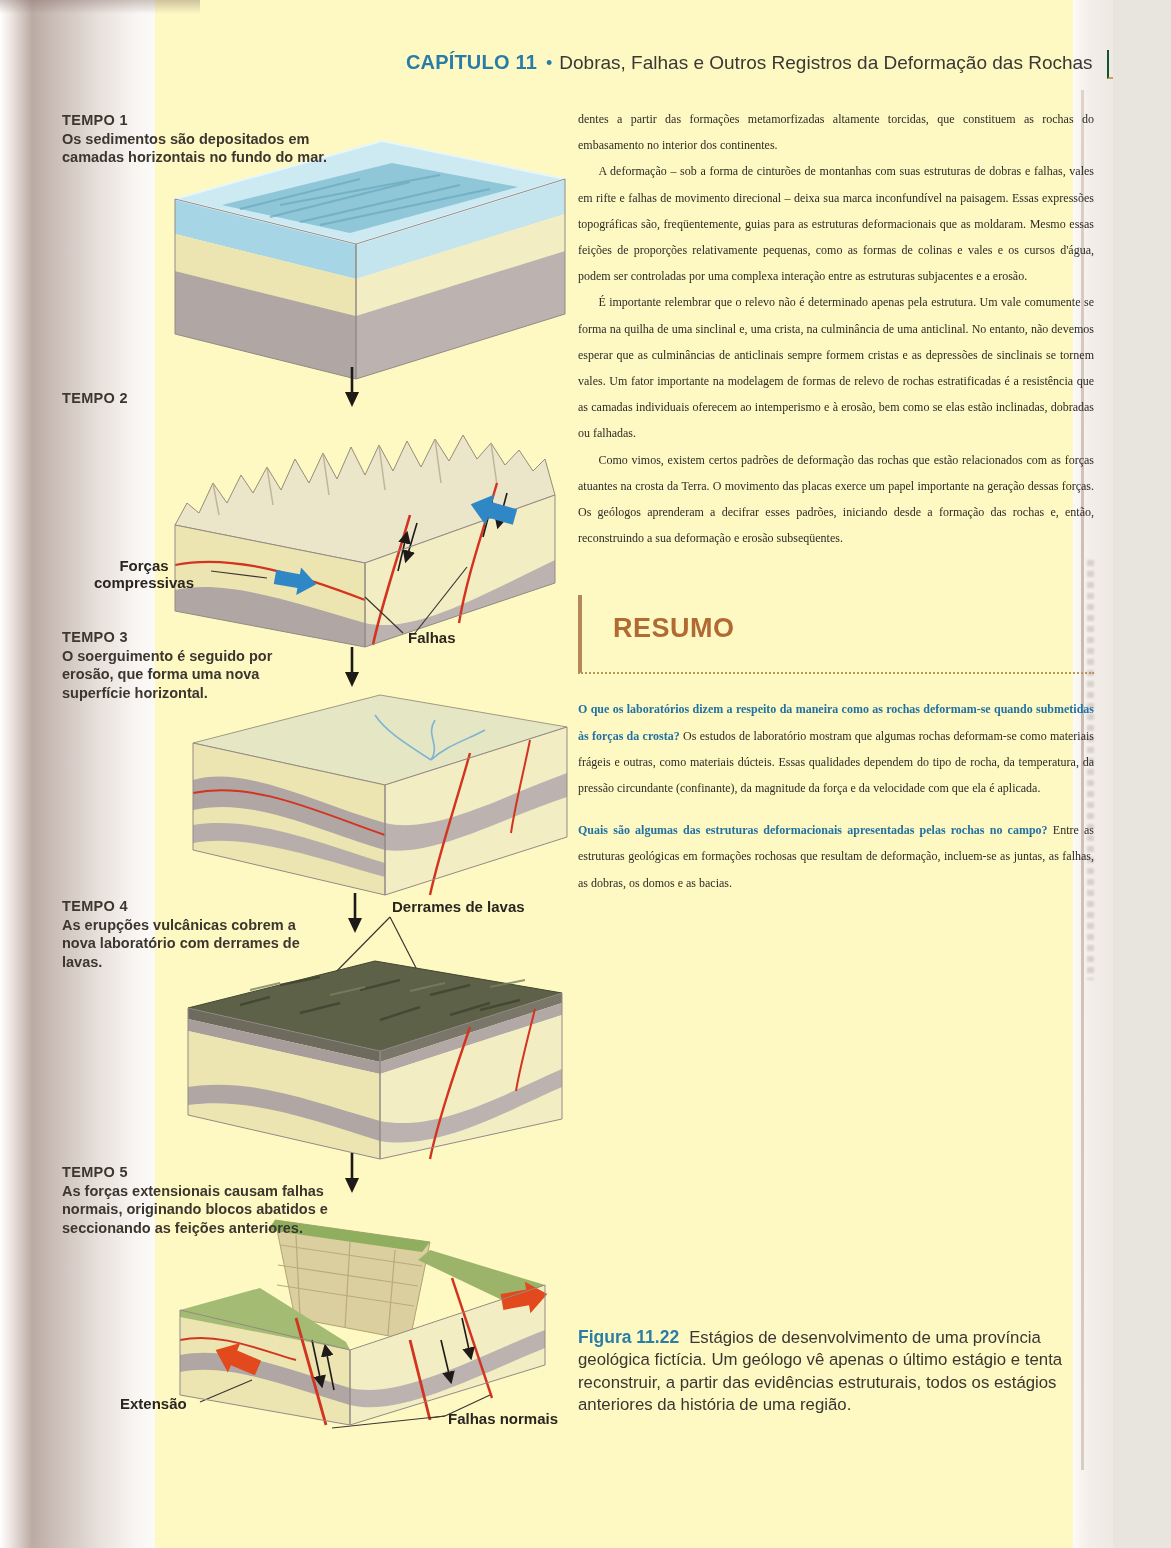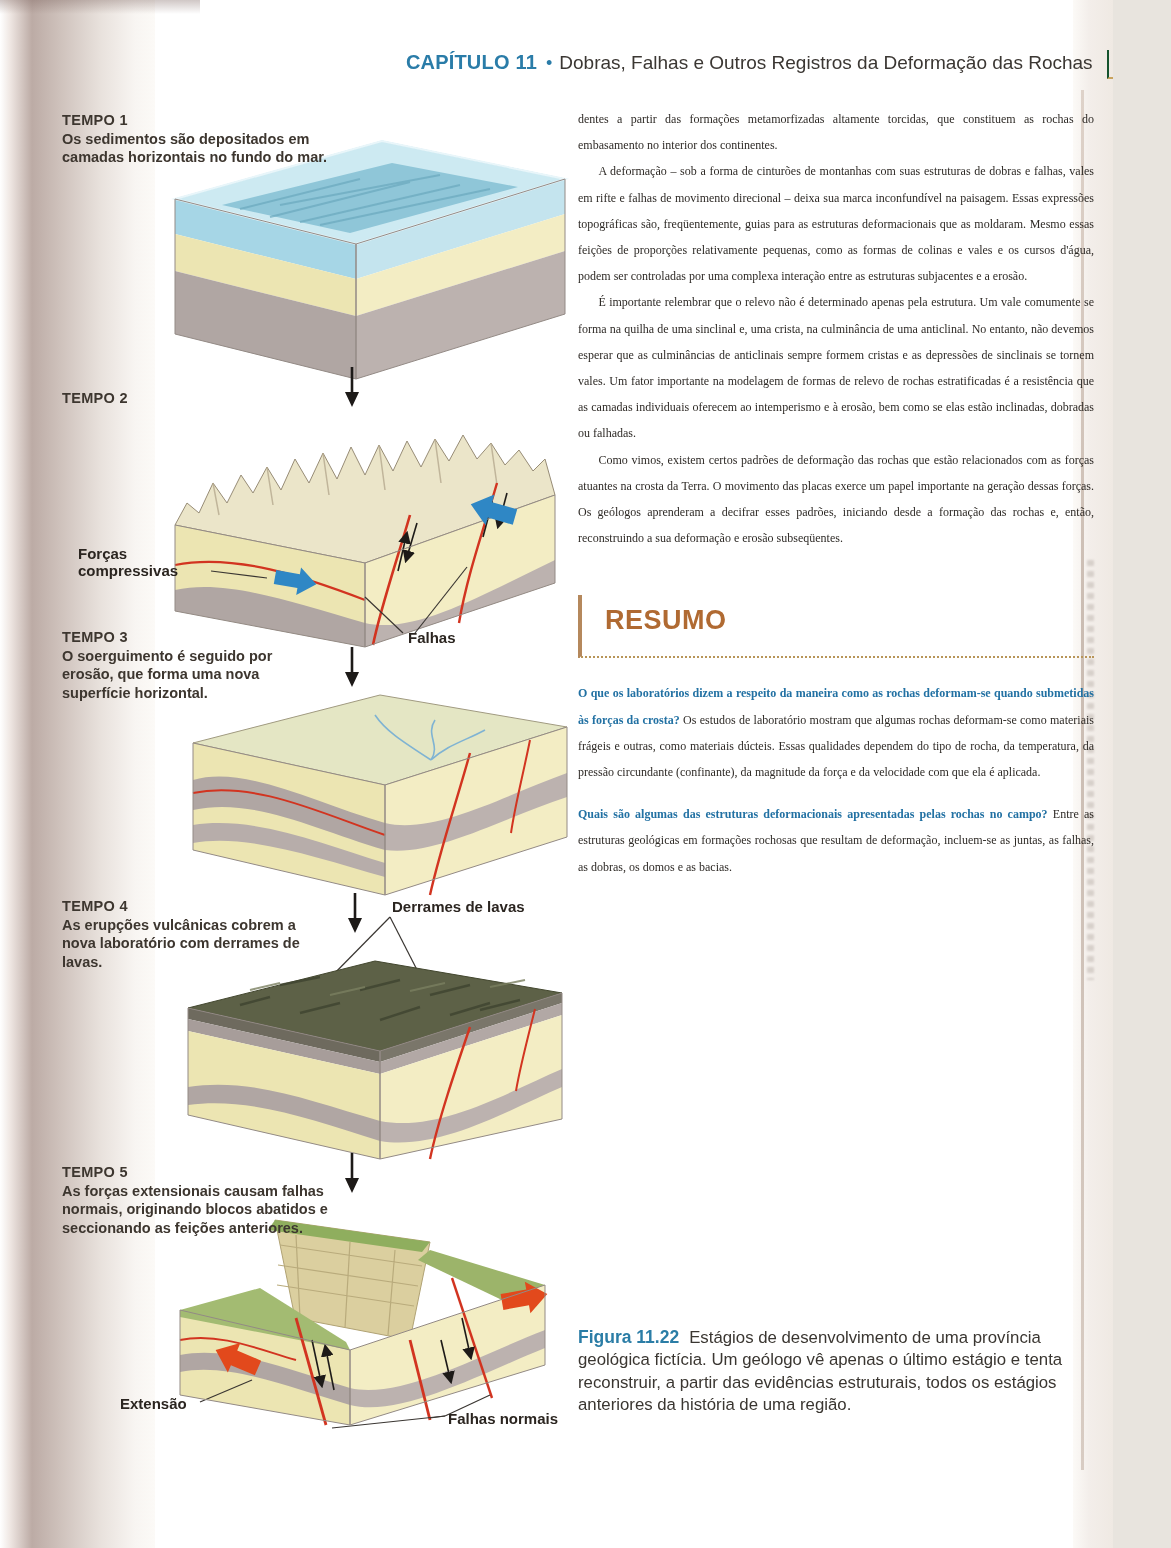--- a/index.html
+++ b/index.html
@@ -1,16 +1,16 @@
 <!DOCTYPE html>
 <html><head>
 <meta charset="utf-8">
 <style>
   html,body{margin:0;padding:0;background:#e8e4de;}
-  #page{position:relative;width:1113px;height:1548px;background:#ffffff;overflow:hidden;
+  #page{position:relative;width:1113px;height:1548px;background:#fef9c3;overflow:hidden;
         font-family:"Liberation Sans",sans-serif;color:#2e2b28;}
   
   .gutter{position:absolute;left:0;top:0;width:155px;height:100%;
     background:linear-gradient(90deg,#ffffff 0px,#efe7e3 10px,#bcaba5 32px,#cdc0ba 58px,#e8e1dc 100px,#f8f5f2 135px,#fcfaf7 155px);}
   .gutter-top{position:absolute;left:0;top:0;width:200px;height:14px;
     background:linear-gradient(180deg,rgba(120,95,90,.35),rgba(120,95,90,0));}
   
   .page-edge{position:absolute;right:0;top:0;width:40px;height:100%;
     background:linear-gradient(90deg,#fcfaf7 0,#f3eeea 40%,#efe9e3 100%);}
   .page-edge::before{content:"";position:absolute;left:8px;top:90px;width:3px;height:1380px;
@@ -34,21 +34,21 @@
   .diagram{position:absolute;}
   .down-arrow{position:absolute;width:18px;height:40px;z-index:4;}
 
   
   .text-col{position:absolute;left:578px;top:106px;width:516px;}
   .text-col p{margin:0;font-family:"Liberation Serif",serif;font-size:12px;line-height:26.2px;
     text-align:justify;color:#2e2a26;}
   .text-col p.indent{text-indent:1.7em;}
   .resumo-head{margin-top:44px;border-left:4px solid #b5885c;border-bottom:2px dotted #b89558;
     padding:2px 0 12px 15px;width:100%;box-sizing:border-box;}
-  .resumo-head h2{margin:8px;font-size:27px;font-weight:bold;color:#b06a32;letter-spacing:.5px;
+  .resumo-head h2{margin:16px;font-size:27px;font-weight:bold;color:#b06a32;letter-spacing:.5px;
     font-family:"Liberation Sans",sans-serif;}
   .qa{margin-top:22px !important;}
   .qa + .qa{margin-top:16px !important;}
   .q{font-weight:bold;color:#2271a3;}
   .figcap{position:absolute;left:578px;top:1326px;width:514px;font-size:16.8px;line-height:1.33;color:#3a3631;}
   .figcap .fl{color:#2b7da6;font-weight:bold;margin-right:10px;font-size:17.5px;}
 </style>
 </head>
 <body>
 
@@ -116,21 +116,21 @@
       <g transform="translate(400,122) rotate(196)">
         <path d="M0,-8 L26,-8 L26,-16 L46,0 L26,16 L26,8 L0,8 Z" fill="#2f87c5"></path>
       </g>
       <g transform="translate(160,182) rotate(10)">
         <path d="M0,-7 L24,-7 L24,-14 L42,0 L24,14 L24,7 L0,7 Z" fill="#2f87c5"></path>
       </g>
       <line x1="96" y1="176" x2="152" y2="183" stroke="#3a3632" stroke-width="1.2"></line>
       <line x1="288" y1="238" x2="250" y2="202" stroke="#3a3632" stroke-width="1.2"></line>
       <line x1="300" y1="238" x2="352" y2="172" stroke="#3a3632" stroke-width="1.2"></line>
     </svg>
-    <div class="fig-label" style="left:18px;top:440px;width:132px;text-align:left;">Forças compressivas</div>
+    <div class="fig-label" style="left:18px;top:452px;width:132px;text-align:center;">Forças compressivas</div>
     <div class="fig-label" style="left:348px;top:524px;">Falhas</div>
     <svg class="down-arrow" style="left:283px;top:542px;" viewBox="0 0 18 40">
       <line x1="9" y1="0" x2="9" y2="27" stroke="#1d1a18" stroke-width="2.6"></line>
       <polygon points="2,25 16,25 9,40" fill="#1d1a18"></polygon>
     </svg>
 
     <div class="stage-cap" style="left:2px;top:523px;width:255px;">
       <span class="tempo">TEMPO 3</span>
       <span>O soerguimento é seguido por erosão, que forma uma nova superfície horizontal.</span>
     </div>

